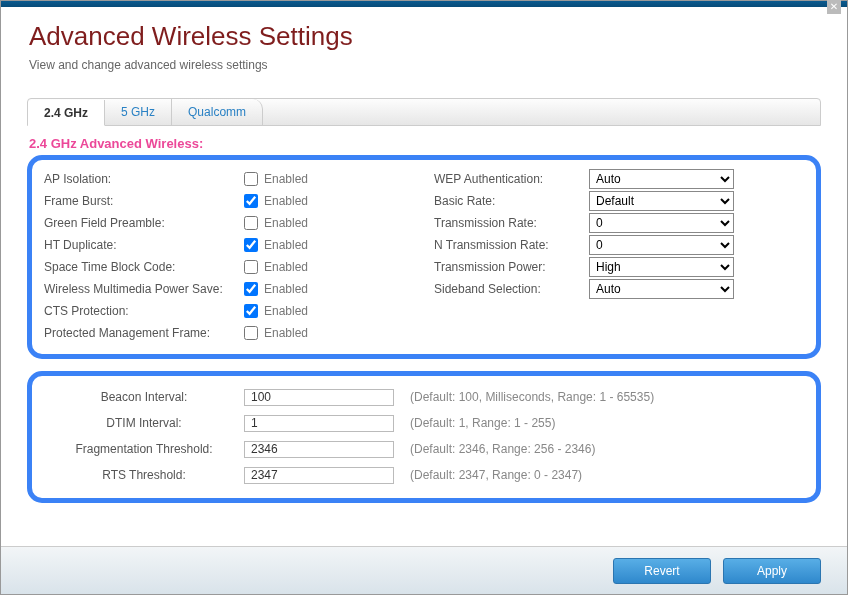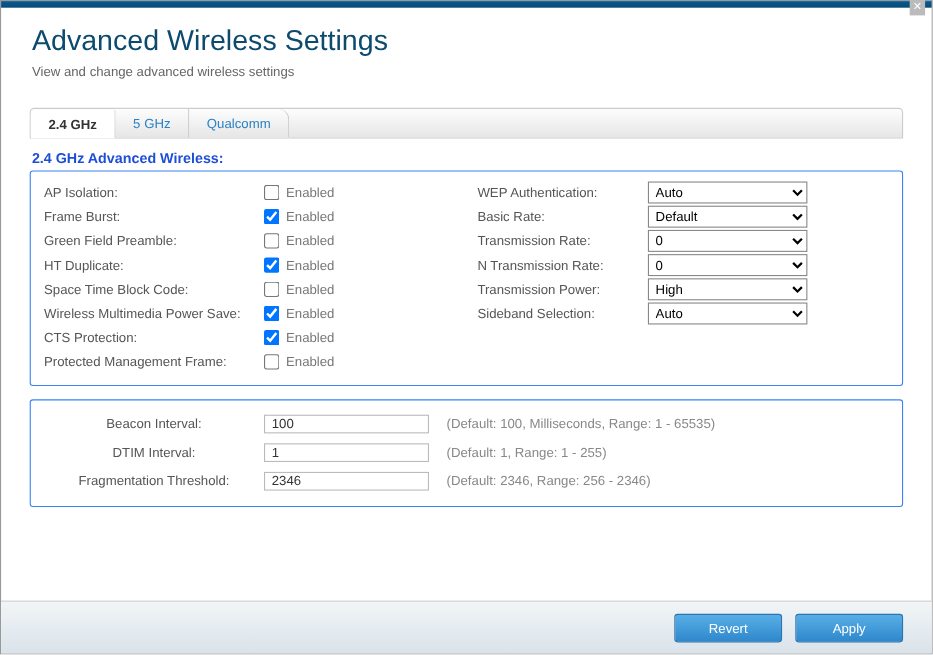--- a/index.html
+++ b/index.html
@@ -41,21 +41,21 @@
     cursor: pointer;
     z-index: 2;
   }
   .header {
     padding: 14px 28px 8px 28px;
   }
   .header h1 {
     margin: 0 0 6px 0;
     font-size: 26px;
     font-weight: normal;
-    color: #0c4a6e;
+    color: #7f1d1d;
   }
   .header .sub {
     color: #666;
     font-size: 12px;
   }
   .body {
     flex: 1;
     padding: 0 26px 10px 26px;
     overflow: visible;
   }
@@ -88,26 +88,26 @@
     margin-bottom: -1px;
     border-radius: 4px 0 0 0;
     font-weight: bold;
   }
   .tab.last {
     border-radius: 0 10px 0 0;
   }
   .section-title {
     font-weight: bold;
     font-size: 13px;
-    color: #1d4ed8;
+    color: #ec4899;
     margin: 10px 0 4px 2px;
   }
   .panel {
-    border: 1px solid #3b82f6;
-    border-radius: 3px;
+    border: 5px solid #3b82f6;
+    border-radius: 15px;
     padding: 8px 12px 10px 12px;
     background: #fff;
     margin-bottom: 12px;
   }
   .row2col {
     display: flex;
     gap: 20px;
   }
   .coll { flex: 1; }
   .colr { flex: 1; }
@@ -287,20 +287,25 @@
         <div class="numrow">
           <span class="nl">DTIM Interval:</span>
           <input type="text" value="1" style="">
           <span class="hint">(Default: 1, Range: 1 - 255)</span>
         </div>
         <div class="numrow">
           <span class="nl">Fragmentation Threshold:</span>
           <input type="text" value="2346" style="">
           <span class="hint">(Default: 2346, Range: 256 - 2346)</span>
         </div>
+        <div class="numrow">
+          <span class="nl">RTS Threshold:</span>
+          <input type="text" value="2347" style="">
+          <span class="hint">(Default: 2347, Range: 0 - 2347)</span>
+        </div>
       </div>
 
   </div>
 
   <div class="footer">
     <div class="btn">Revert</div>
     <div class="btn">Apply</div>
   </div>
 </div>
 

